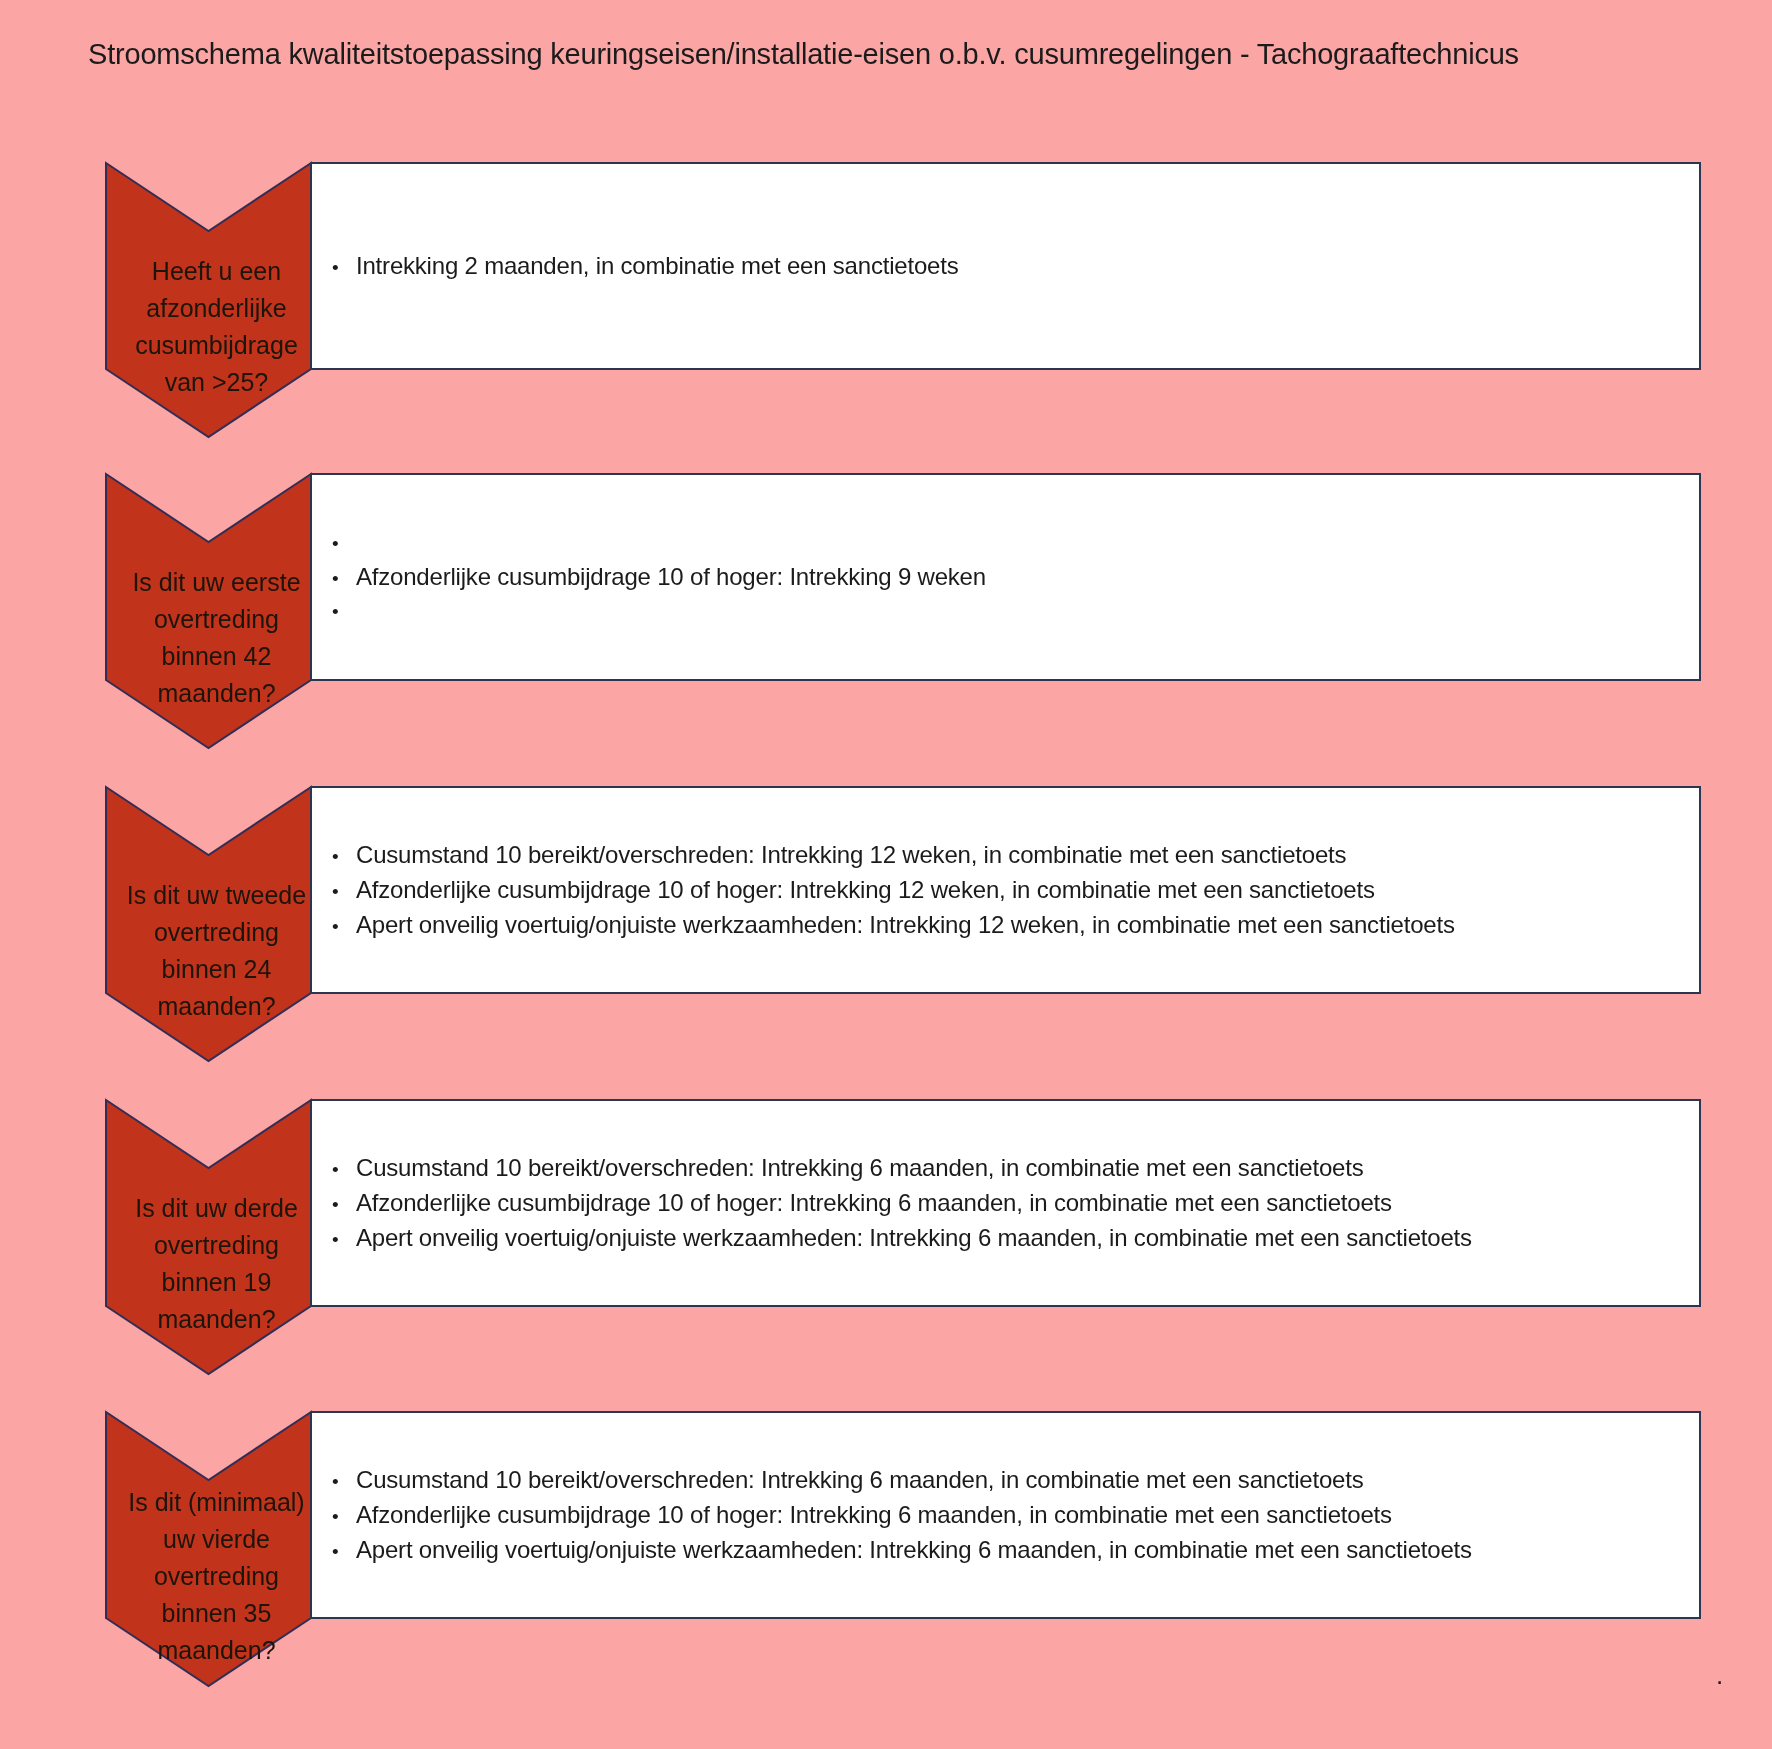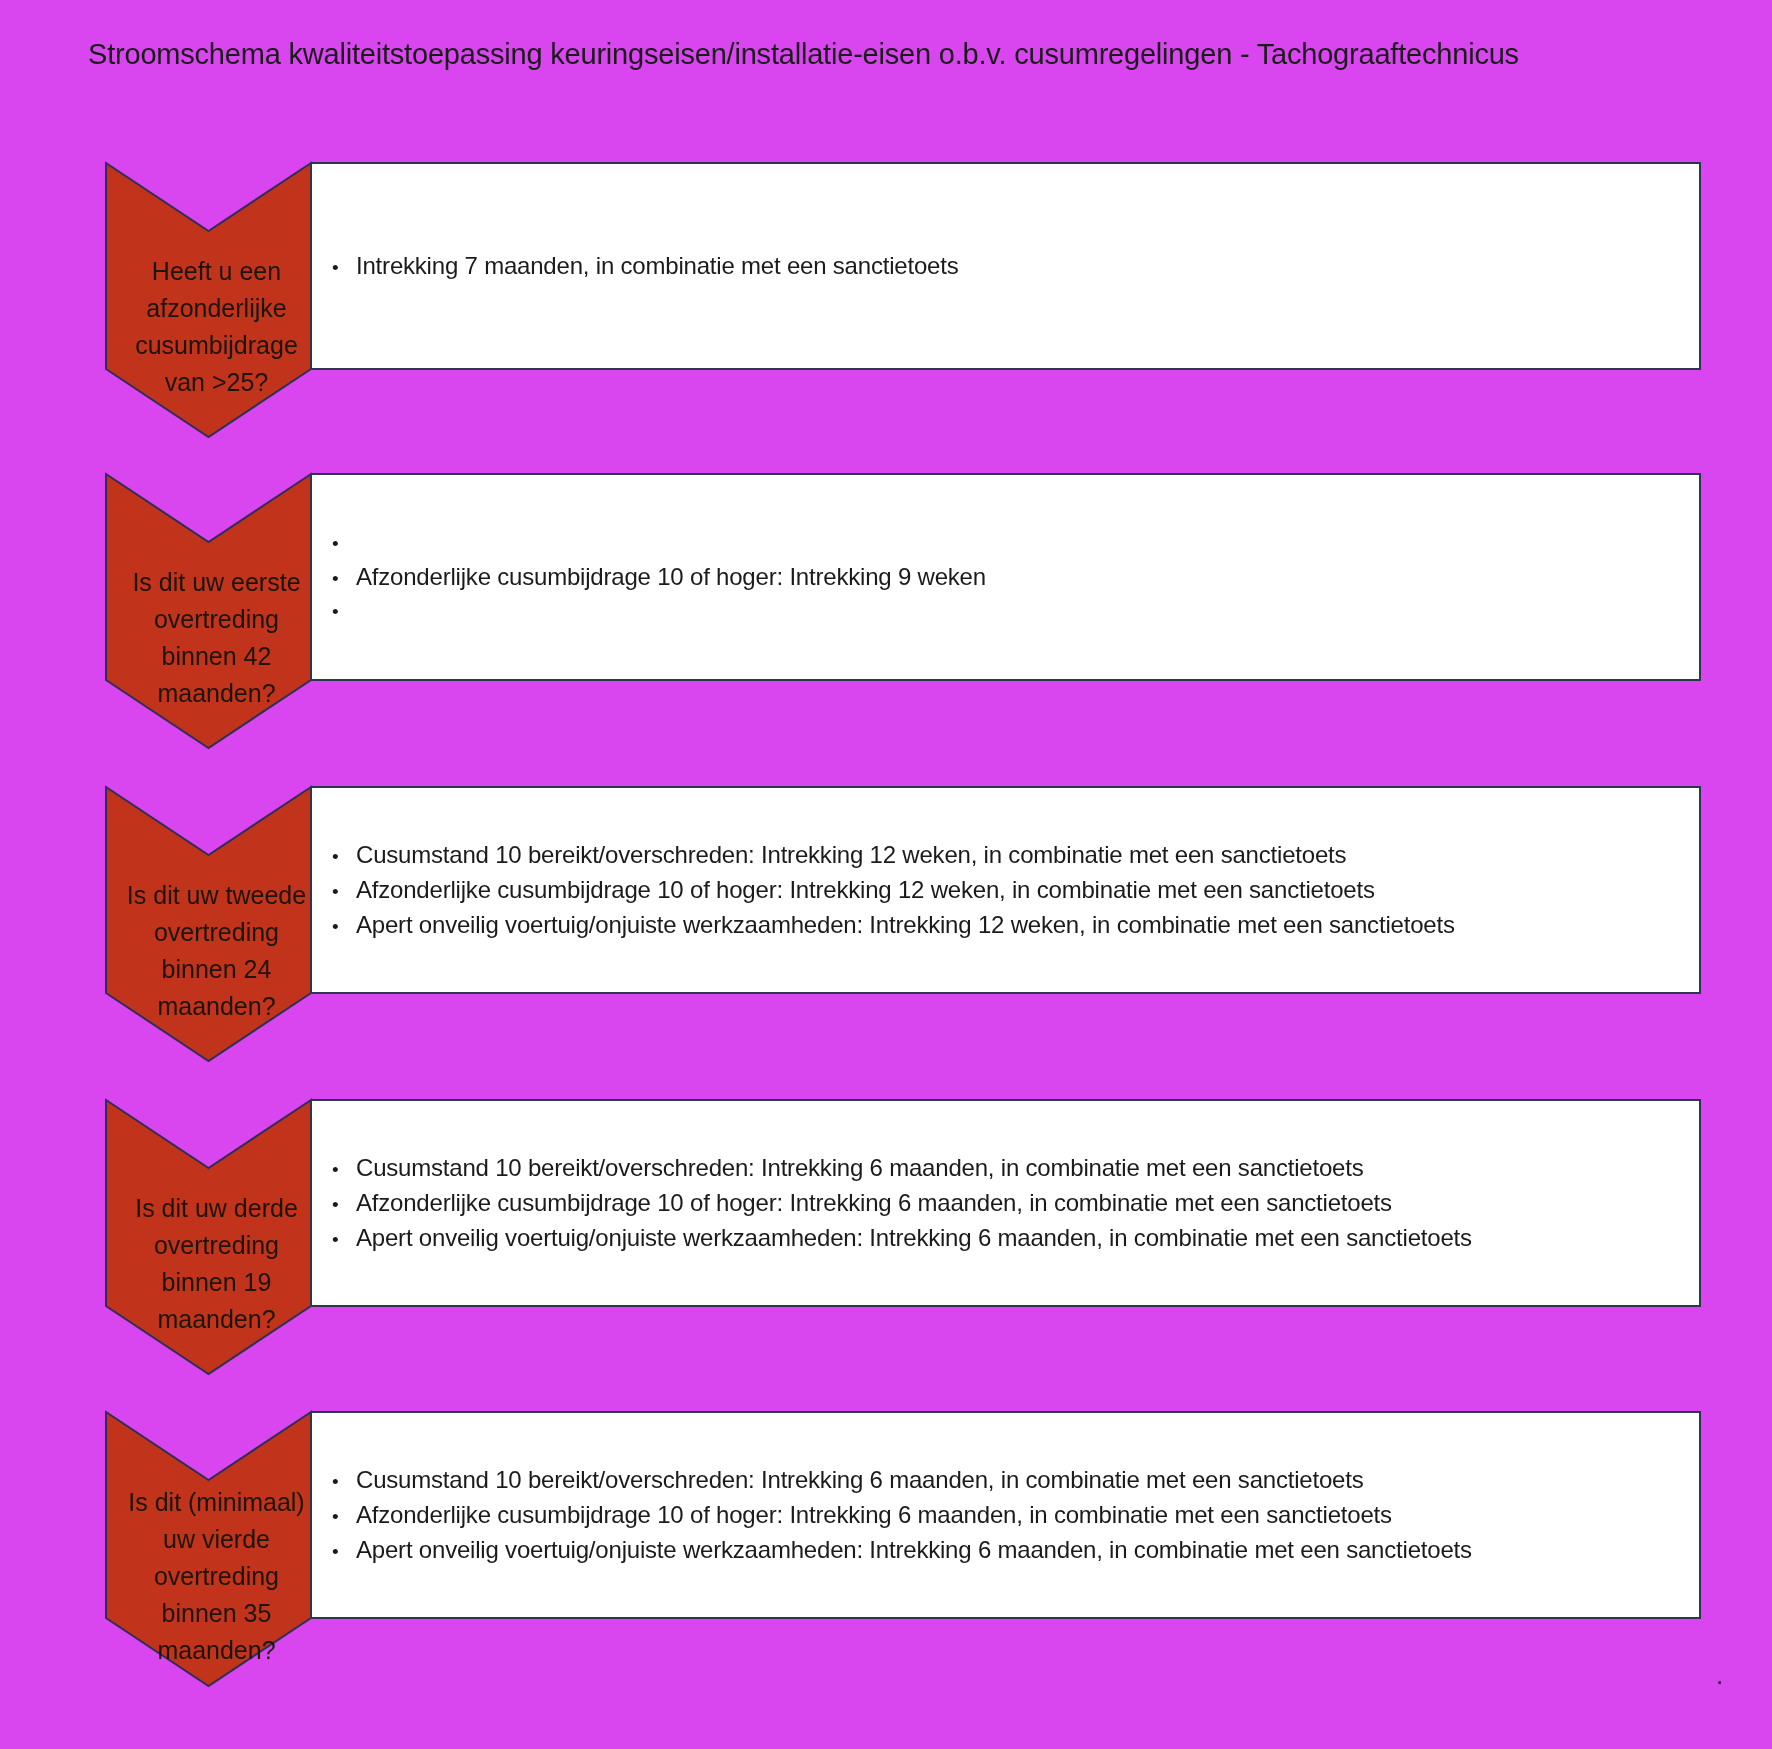--- a/index.html
+++ b/index.html
@@ -6,21 +6,21 @@
     margin: 0;
     padding: 0;
     background: #ffffff;
     font-family: "Liberation Sans", sans-serif;
     color: #1b1b1b;
   }
   .page {
     position: relative;
     width: 1772px;
     height: 1749px;
-    background: #d946ef;
+    background: #fca5a5;
     overflow: hidden;
   }
   .title {
     position: absolute;
     left: 88px;
     top: 38px;
     margin: 0;
     font-size: 29px;
     font-weight: 400;
     letter-spacing: -0.2px;
@@ -121,21 +121,21 @@
       </svg>
       <div class="qtext">Heeft u een
 afzonderlijke
 cusumbijdrage
 van &gt;25?</div>
     </div>
     <div class="resultbox">
       <ul class="bullets">
         <li>
           <span class="marker">•</span>
-          <span class="btext">Intrekking 7 maanden, in combinatie met een sanctietoets</span>
+          <span class="btext">Intrekking 2 maanden, in combinatie met een sanctietoets</span>
         </li>
       </ul>
     </div>
   </section>
 
   <section class="row r2">
     <div class="chevron">
       <svg viewBox="0 0 207 276">
         <polygon points="1,1 103.5,69 206,1 206,207 103.5,275 1,207" fill="#c1341b" stroke="#322d56" stroke-width="2"></polygon>
       </svg>

